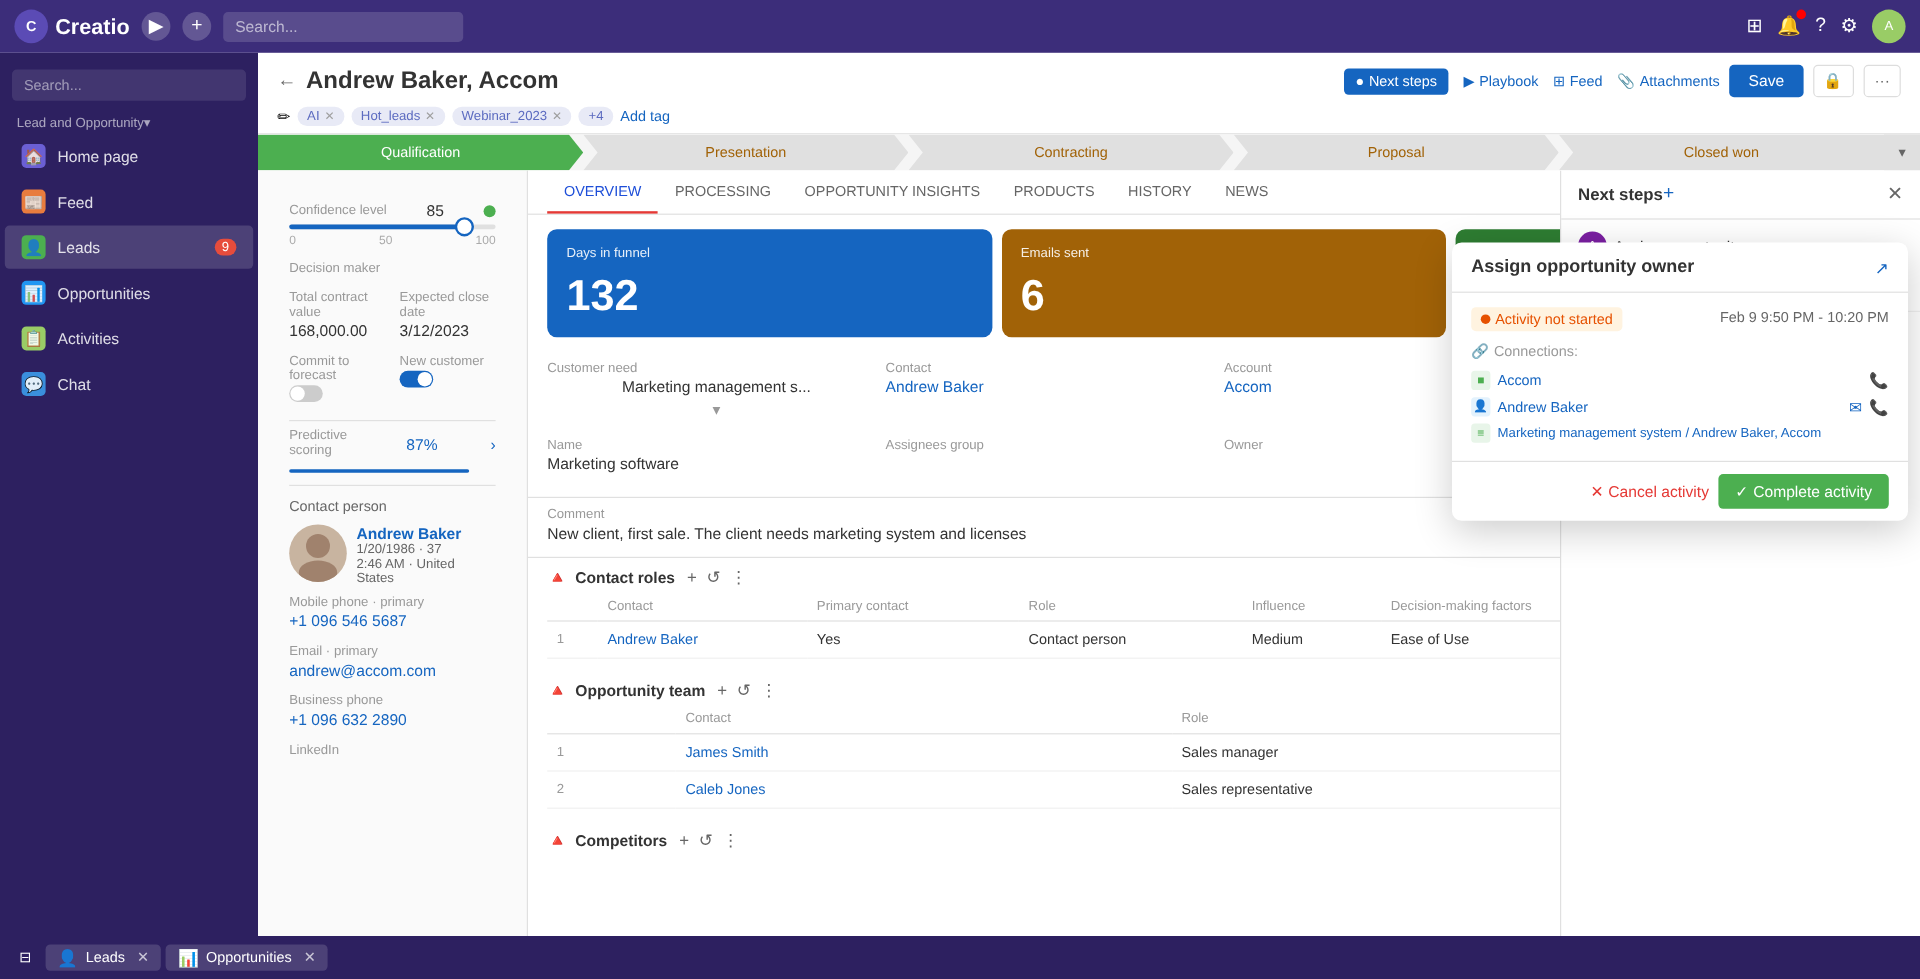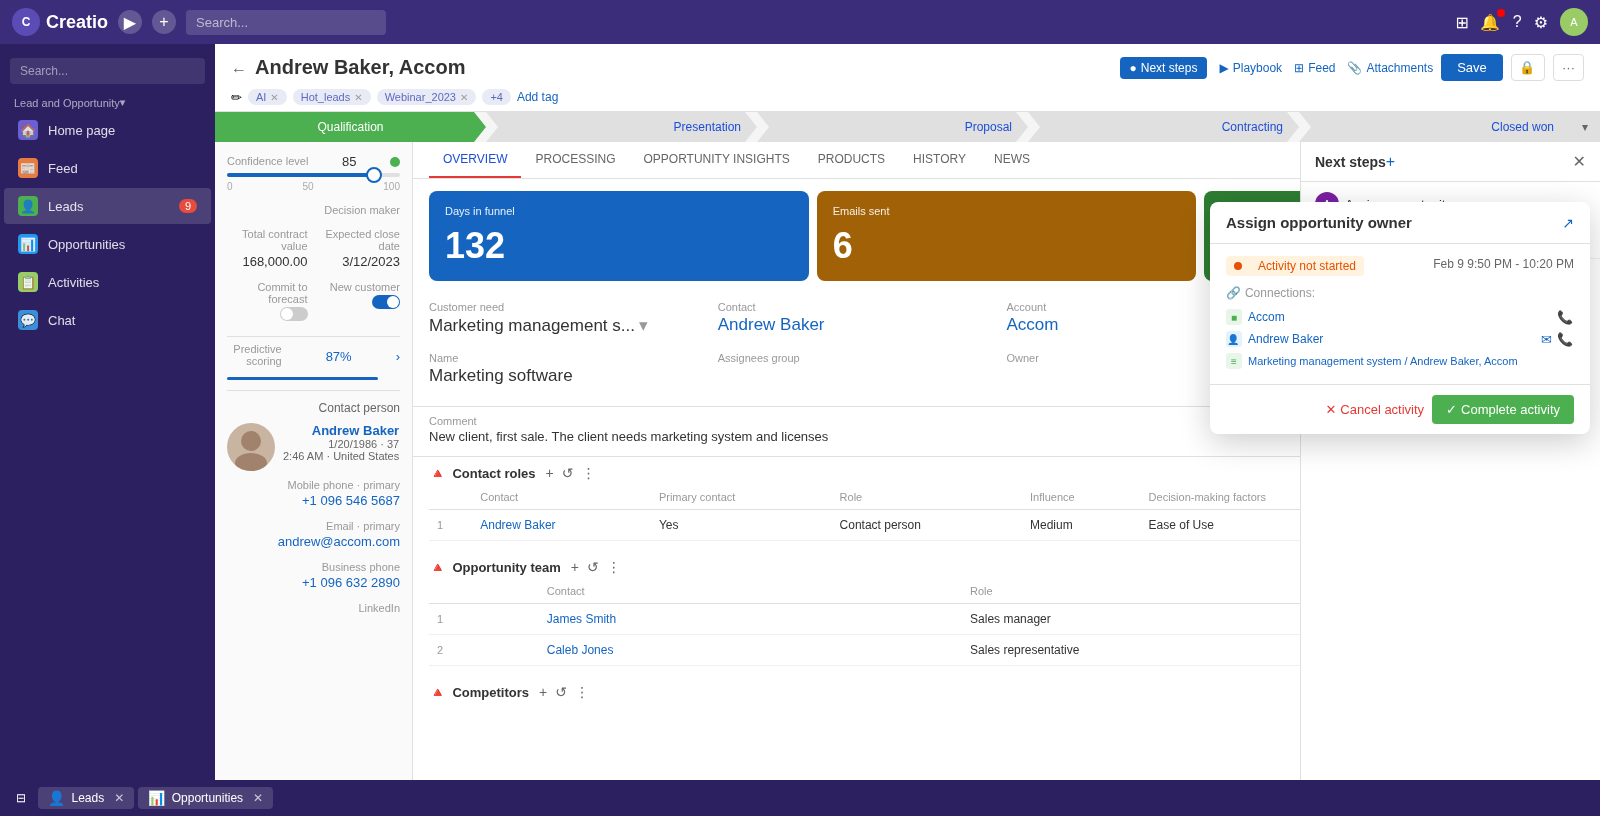--- a/index.html
+++ b/index.html
@@ -55,29 +55,29 @@
     .add-tag { color: #1565C0; cursor: pointer; font-size: 12px; }
     .header-right-actions { margin-left: auto; display: flex; gap: 12px; align-items: center; }
     .header-action-btn { display: flex; align-items: center; gap: 4px; color: #1565C0; cursor: pointer; font-size: 12px; background: none; border: none; }
     .header-action-btn.next-steps-btn { background: #1565C0; color: white; border-radius: 4px; padding: 4px 10px; }
 
     
     .stage-bar { display: flex; padding: 0; background: #f5f5f5; }
     .stage { flex: 1; padding: 8px 16px; font-size: 12px; font-weight: 500; cursor: pointer; position: relative; clip-path: polygon(0 0, calc(100% - 12px) 0, 100% 50%, calc(100% - 12px) 100%, 0 100%, 12px 50%); text-align: center; }
     .stage:first-child { clip-path: polygon(0 0, calc(100% - 12px) 0, 100% 50%, calc(100% - 12px) 100%, 0 100%); }
     .stage.active { background: #4caf50; color: white; }
-    .stage.inactive { background: #e0e0e0; color: #1d4ed8; text-align: right; }
+    .stage.inactive { background: #e0e0e0; color: #a16207; }
     .stage.last { clip-path: polygon(0 0, 100% 0, 100% 100%, 0 100%, 12px 50%); }
     .stage-dropdown { padding: 4px 12px; background: #e0e0e0; color: #666; cursor: pointer; display: flex; align-items: center; font-size: 12px; }
 
     
     .record-body { display: flex; flex: 1; overflow: hidden; }
 
     
-    .left-panel { width: 198px; flex-shrink: 0; border-right: 1px solid #e0e0e0; overflow-y: auto; padding: 12px; background: #fafafa; text-align: right; }
+    .left-panel { width: 225px; flex-shrink: 0; border-right: 1px solid #e0e0e0; overflow-y: auto; padding: 26px; background: #fafafa; }
     .field-group { margin-bottom: 12px; }
     .field-label { font-size: 11px; color: #999; margin-bottom: 2px; }
     .field-value { font-size: 13px; color: #333; }
     .field-value.link { color: #1565C0; cursor: pointer; }
     .confidence-row { display: flex; align-items: center; justify-content: space-between; margin-bottom: 4px; }
     .confidence-val { font-size: 13px; color: #333; }
     .confidence-dot { width: 10px; height: 10px; background: #4caf50; border-radius: 50%; }
     .slider-container { position: relative; height: 4px; background: #e0e0e0; border-radius: 2px; margin-bottom: 4px; }
     .slider-fill { height: 100%; background: #1565C0; border-radius: 2px; }
     .slider-handle { position: absolute; top: -6px; width: 16px; height: 16px; background: white; border: 2px solid #1565C0; border-radius: 50%; transform: translateX(-50%); }
@@ -113,21 +113,21 @@
     .kpi-card.blue2 { background: #1976D2; }
     .kpi-card.orange { background: #a16207; }
     .kpi-card.green { background: #2e7d32; }
     .kpi-label { font-size: 11px; opacity: 0.9; margin-bottom: 8px; }
     .kpi-value { font-size: 36px; font-weight: 700; }
 
     
     .detail-grid { display: grid; grid-template-columns: 1fr 1fr 1fr 1fr; gap: 0; padding: 0 16px 12px; border-bottom: 1px solid #e0e0e0; }
     .detail-cell { padding: 8px 0; }
     .detail-cell-label { font-size: 11px; color: #999; margin-bottom: 2px; }
-    .detail-cell-value { font-size: 17px; color: #333; }
+    .detail-cell-value { font-size: 13px; color: #333; flex-direction: column; }
     .detail-cell-value.link { color: #1565C0; cursor: pointer; }
 
     
     .comment-section { padding: 8px 16px 12px; border-bottom: 1px solid #e0e0e0; }
 
     
     .section-header { display: flex; align-items: center; gap: 6px; padding: 8px 16px 4px; }
     .section-icon { color: #e53935; font-size: 14px; }
     .section-title { font-size: 13px; font-weight: 600; color: #333; }
     .section-actions { display: flex; gap: 8px; align-items: center; margin-left: 4px; }
@@ -152,21 +152,21 @@
     .ns-person-avatar { width: 20px; height: 20px; border-radius: 50%; background: #c8b4a0; display: flex; align-items: center; justify-content: center; font-size: 9px; color: #666; }
     .ns-person-name { color: #1565C0; cursor: pointer; }
     .ns-person-date { margin-left: auto; font-size: 11px; color: #999; }
 
     
     .assign-popup { position: absolute; right: 10px; top: 60px; width: 380px; background: white; border-radius: 8px; box-shadow: 0 8px 32px rgba(0,0,0,0.2); z-index: 100; overflow: hidden; }
     .assign-popup-header { display: flex; align-items: center; justify-content: space-between; padding: 12px 16px; border-bottom: 1px solid #e0e0e0; }
     .assign-popup-title { font-size: 15px; font-weight: 600; color: #333; }
     .assign-popup-ext { color: #1565C0; cursor: pointer; font-size: 14px; }
     .assign-popup-body { padding: 12px 16px; }
-    .activity-status { display: inline-flex; align-items: center; gap: 16px; background: #fff3e0; color: #e65100; border-radius: 4px; padding: 3px 8px; font-size: 12px; margin-bottom: 6px; }
+    .activity-status { display: inline-flex; align-items: center; gap: 4px; background: #fff3e0; color: #e65100; border-radius: 4px; padding: 3px 8px; font-size: 12px; margin-bottom: 6px; }
     .activity-time { font-size: 12px; color: #666; margin-bottom: 10px; }
     .connections-label { font-size: 12px; color: #999; margin-bottom: 6px; display: flex; align-items: center; gap: 4px; }
     .connections-item { display: flex; align-items: center; gap: 6px; padding: 3px 0; font-size: 12px; color: #1565C0; cursor: pointer; }
     .connections-item-icon { width: 16px; height: 16px; background: #e8f5e9; border-radius: 3px; display: flex; align-items: center; justify-content: center; color: #4caf50; font-size: 10px; flex-shrink: 0; }
     .connections-item-icon.person { background: #e3f2fd; color: #1976d2; }
     .conn-actions { display: flex; gap: 6px; margin-left: auto; }
     .conn-action-btn { background: none; border: none; color: #1565C0; cursor: pointer; font-size: 13px; }
     .assign-popup-footer { display: flex; gap: 8px; padding: 10px 16px; border-top: 1px solid #e0e0e0; justify-content: flex-end; }
     .btn-cancel { background: none; border: none; color: #e53935; cursor: pointer; font-size: 13px; display: flex; align-items: center; gap: 4px; }
     .btn-complete { background: #4caf50; color: white; border: none; border-radius: 4px; padding: 7px 14px; font-size: 13px; cursor: pointer; display: flex; align-items: center; gap: 4px; }
@@ -270,22 +270,22 @@
         <div class="tag">Hot_leads <span class="tag-x">✕</span></div>
         <div class="tag">Webinar_2023 <span class="tag-x">✕</span></div>
         <div class="tag">+4</div>
         <span class="add-tag">Add tag</span>
       </div>
     </div>
 
     <div class="stage-bar">
       <div class="stage active">Qualification</div>
       <div class="stage inactive">Presentation</div>
+      <div class="stage inactive">Contracting</div>
       <div class="stage inactive">Proposal</div>
-      <div class="stage inactive">Contracting</div>
       <div class="stage inactive last">Closed won</div>
       <div class="stage-dropdown">▾</div>
     </div>
 
     <div class="record-body">
 
       <div class="left-panel">
         <div class="field-group">
           <div class="confidence-row">
             <span class="field-label">Confidence level</span>

